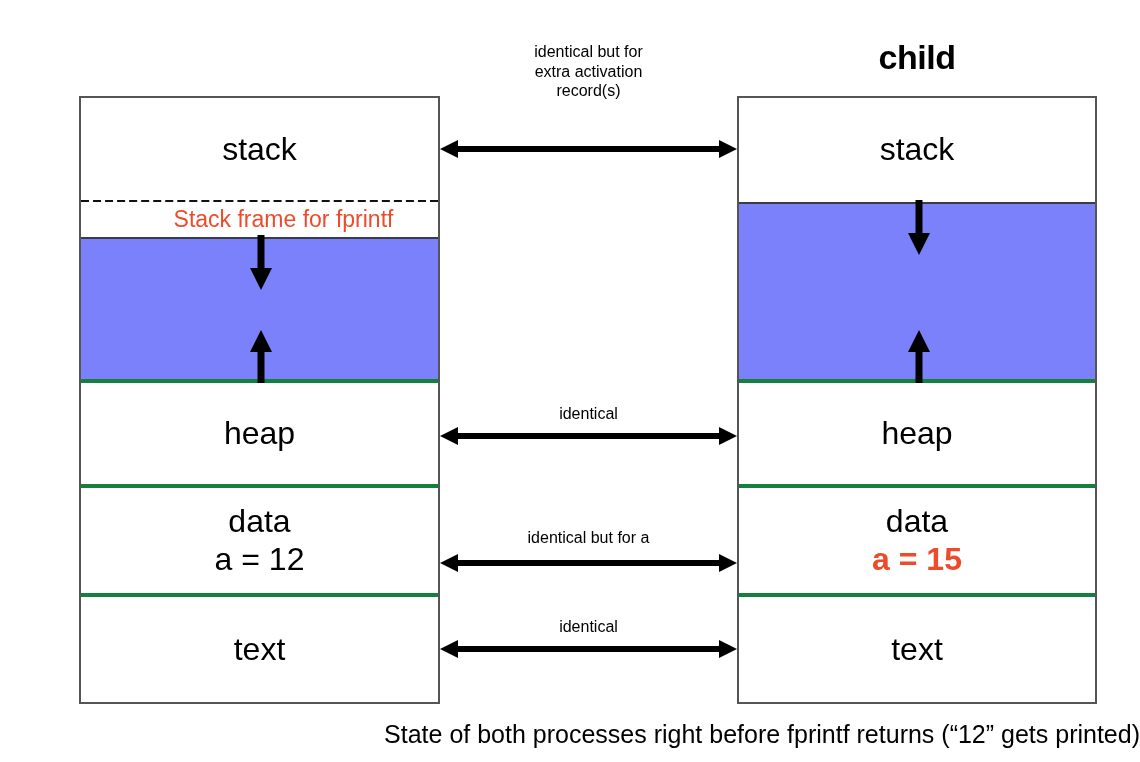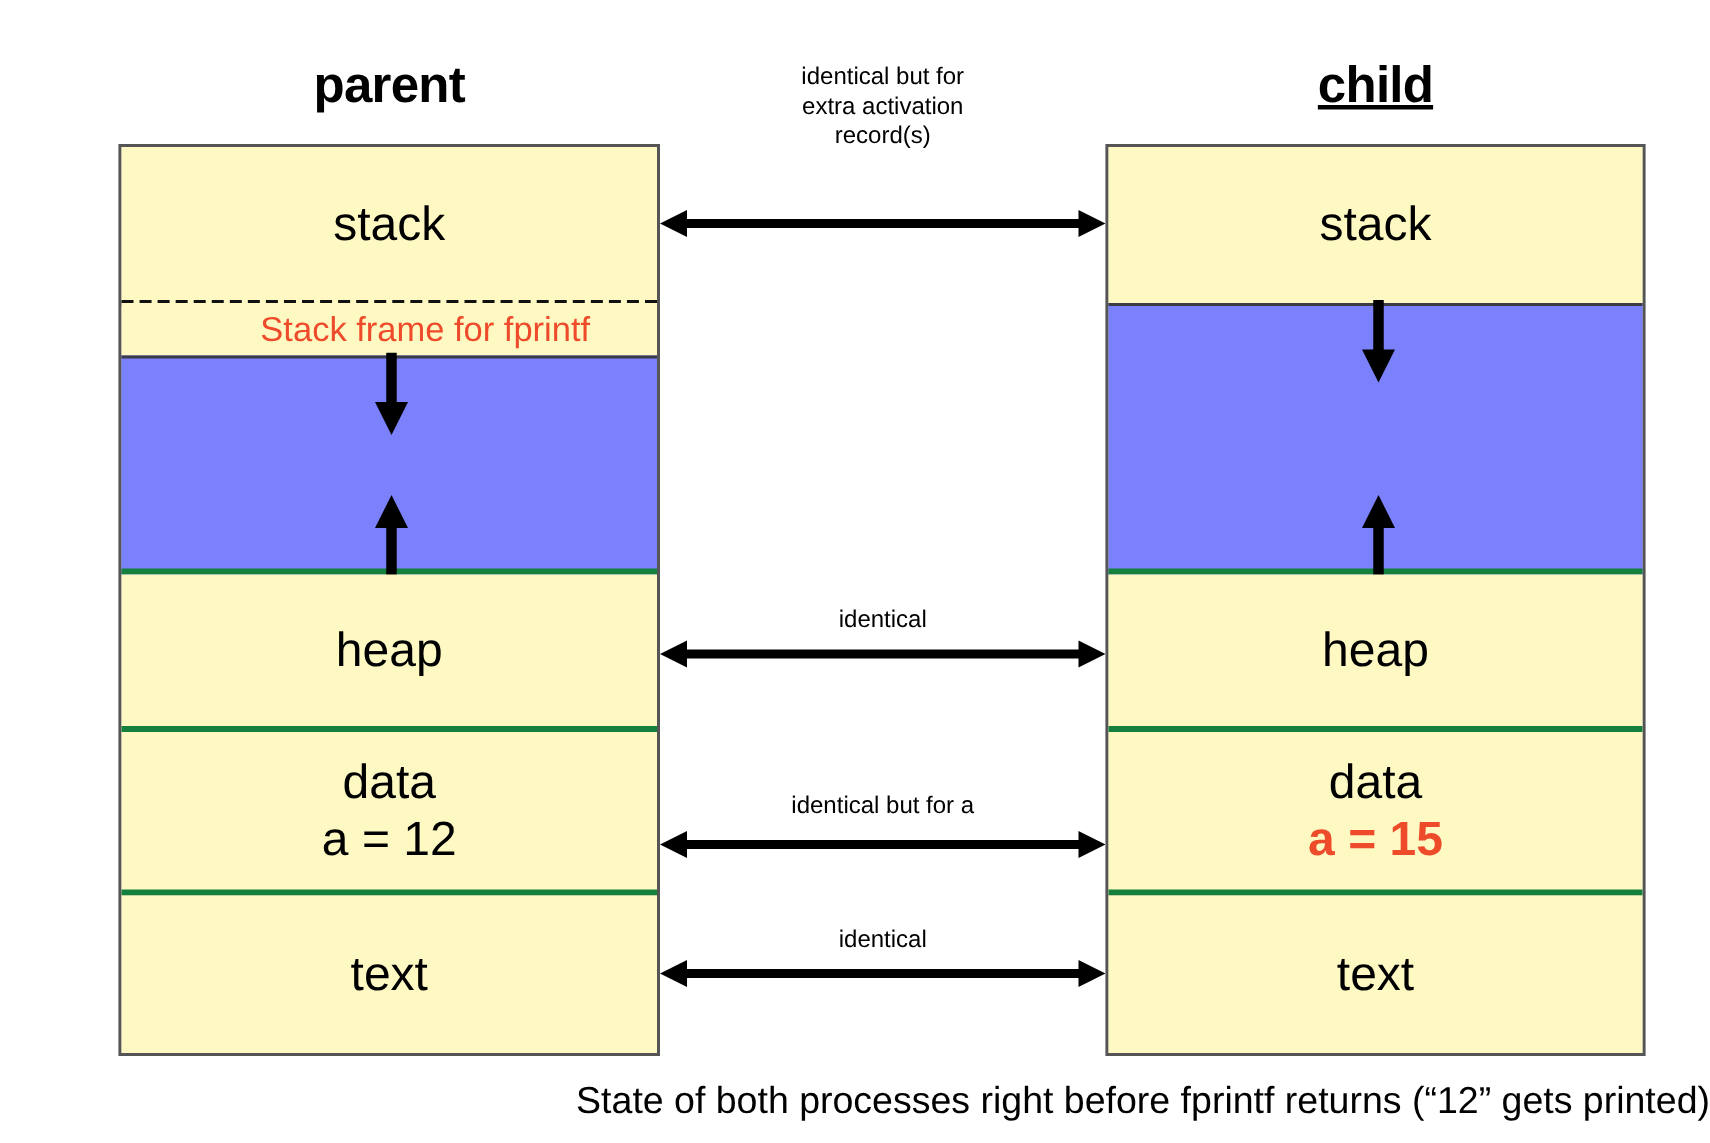--- a/index.html
+++ b/index.html
@@ -23,21 +23,21 @@
   .col-title {
     position: absolute;
     font-size: 34px;
     font-weight: bold;
     color: #000000;
     text-align: center;
     letter-spacing: -0.5px;
     line-height: 1;
   }
   #title-parent { left: 79px;  top: 40px; width: 361px; }
-  #title-child  { left: 737px; top: 40px; width: 360px; text-decoration: underline; }
+  #title-child  { left: 737px; top: 40px; width: 360px; }
 
   
   .mem-col {
     position: absolute;
     box-sizing: border-box;
     border: 2px solid #555555;
     background: #c2c2c2;
   }
   #col-parent { left: 79px;  top: 96px; width: 361px; height: 608px; }
   #col-child  { left: 737px; top: 96px; width: 360px; height: 608px; }
@@ -48,21 +48,21 @@
     right: 0;
     box-sizing: border-box;
     display: flex;
     flex-direction: column;
     align-items: center;
     justify-content: center;
     color: #000000;
     font-size: 32px;
     line-height: 1.18;
   }
-  .seg.gray  { background: #fef9c3; }
+  .seg.gray  { background: #ffffff; }
   .seg.blue  { background: #7b81fb; }
   .seg.border-top    { border-top: 2px solid #3b3b46; }
   .seg.border-bottom { border-bottom: 4px solid #15803d; }
 
   
   #p-stack   { top: 0px;   height: 104px; }
   #p-frame   { top: 104px; height: 35px;  }
   #p-blue    { top: 139px; height: 146px; }
   #p-heap    { top: 285px; height: 105px; }
   #p-data    { top: 390px; height: 109px; }
@@ -126,21 +126,20 @@
     font-size: 25px;
     color: #000000;
     line-height: 1;
   }
 </style>
 </head>
 <body>
 
 <div id="canvas">
 
-  <div class="col-title" id="title-parent">parent</div>
   <div class="col-title" id="title-child">child</div>
 
   <div class="mem-col" id="col-parent">
 
     <div class="seg gray" id="p-stack">
       <span>stack</span>
     </div>
 
     <div class="dashed-divider"></div>
 

